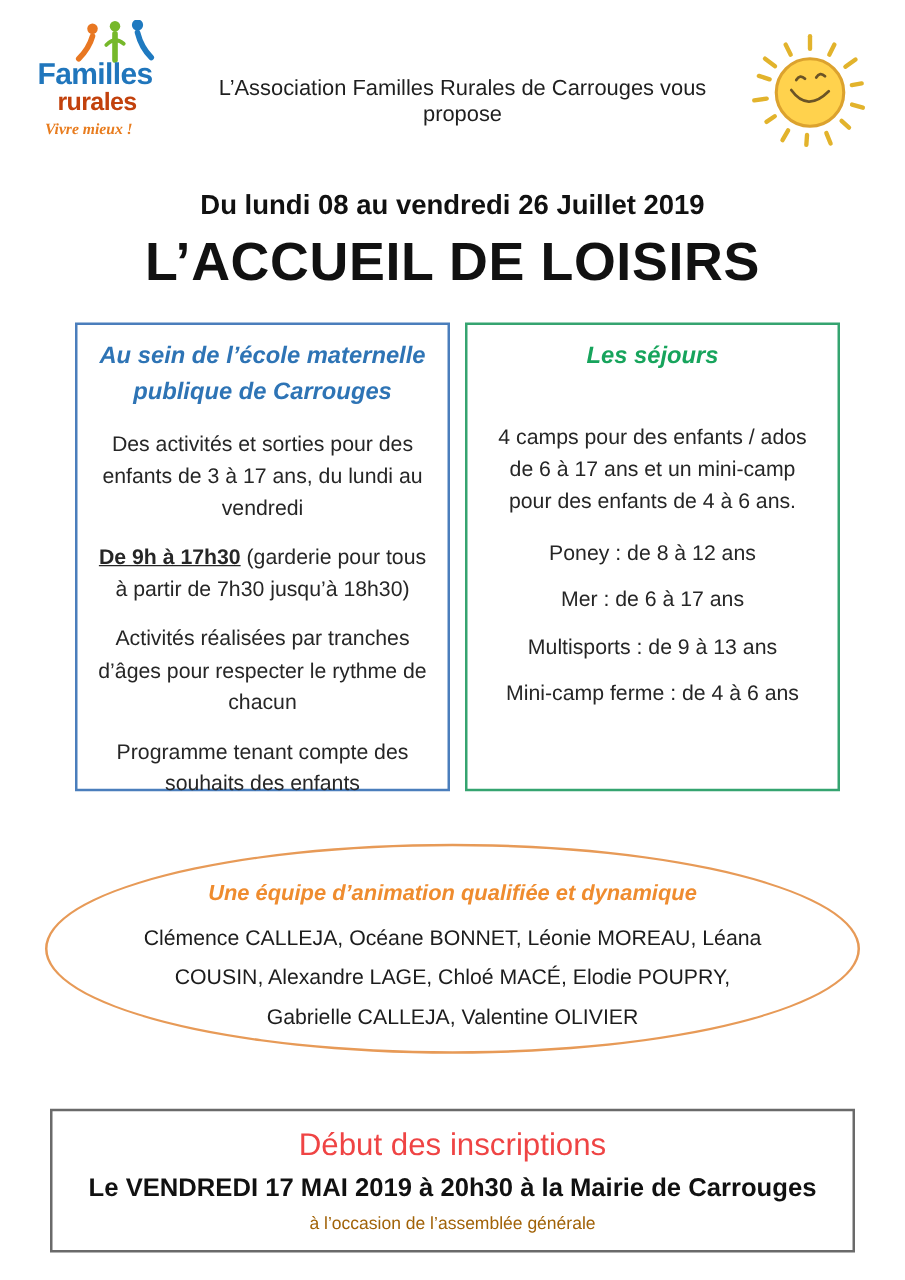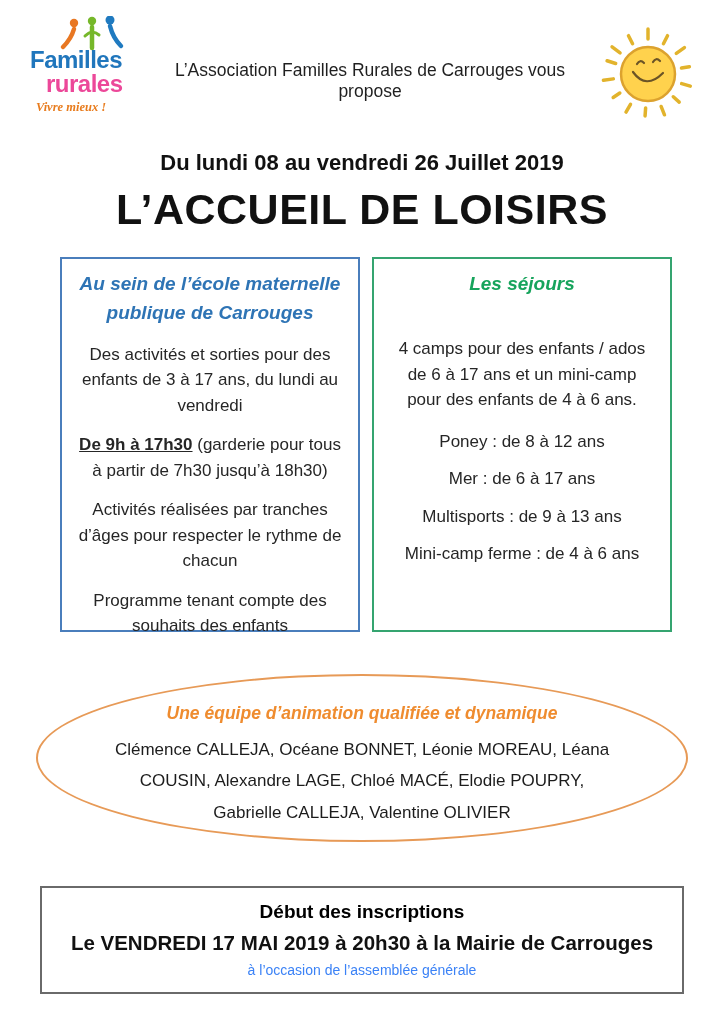--- a/index.html
+++ b/index.html
@@ -19,21 +19,21 @@
     align-items: flex-start;
     padding: 16px 22px 0 30px;
   }
   .logo { width: 110px; flex: 0 0 auto; }
   .logo-figures { display: block; margin-left: 14px; }
   .logo-word1 {
     color: #2076bc; font-weight: bold; font-size: 24px;
     letter-spacing: -0.5px; line-height: 1.0; margin-top: -4px;
   }
   .logo-word2 {
-    color: #ec4899; font-weight: bold; font-size: 24px;
+    color: #c2410c; font-weight: bold; font-size: 20px;
     letter-spacing: -0.5px; line-height: 1.0; margin-left: 16px;
   }
   .logo-tagline {
     color: #e87c1e; font-style: italic; font-weight: bold;
     font-family: Liberation Serif, serif;
     font-size: 12.5px; margin-top: 4px; margin-left: 6px;
     white-space: nowrap;
   }
   .header-tagline {
     flex: 1;
@@ -117,23 +117,23 @@
     color: #1c1c1c;
   }
 
   
   .footer-box {
     margin: 44px 40px 0;
     border: 2px solid #6a6a6a;
     text-align: center;
     padding: 13px 10px 14px;
   }
-  .footer-line1 { font-weight: bold; font-size: 19px; color: #000000; }
+  .footer-line1 { font-weight: normal; font-size: 25px; color: #ef4444; }
   .footer-line2 { font-weight: bold; font-size: 20.5px; margin-top: 8px; color: #111; }
-  .footer-line3 { font-size: 14px; margin-top: 7px; color: #3b82f6; }
+  .footer-line3 { font-size: 14px; margin-top: 7px; color: #a16207; }
 </style>
 </head>
 <body>
 
 <div class="page">
 
   <div class="header">
     <div class="logo">
       <svg class="logo-figures" width="86" height="36" viewBox="0 0 86 36">
         <g fill="none" stroke-linecap="round">

